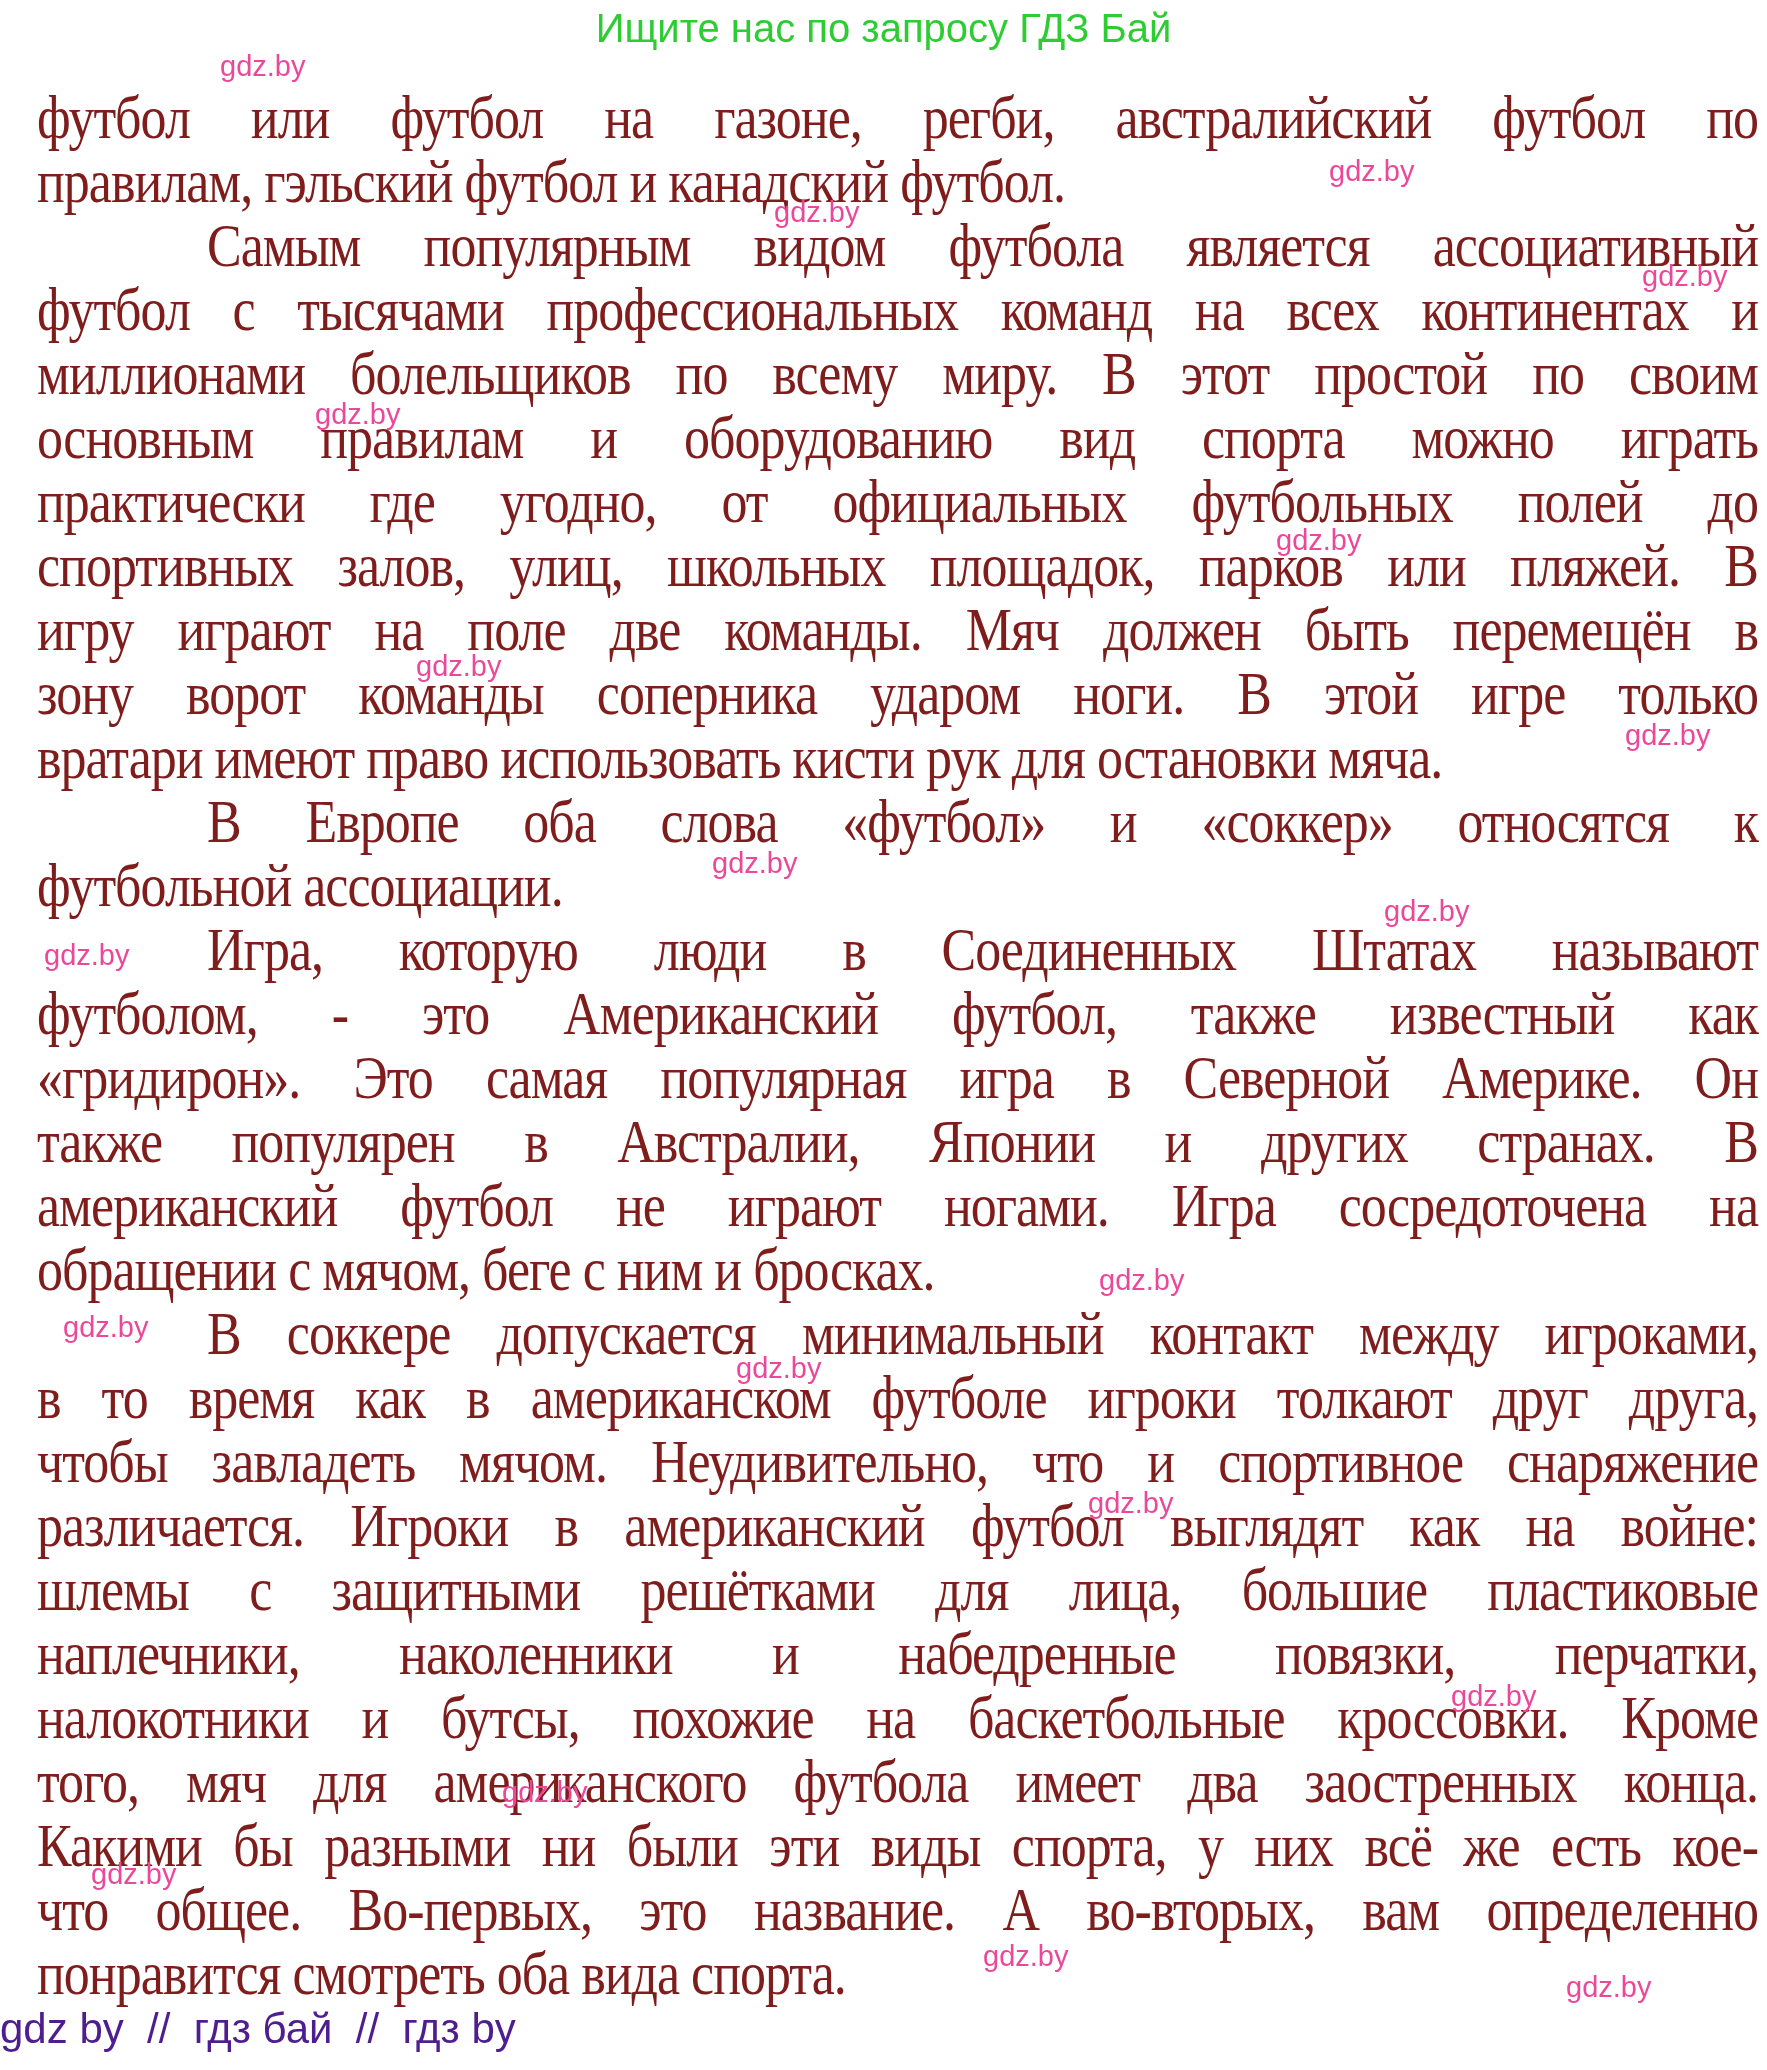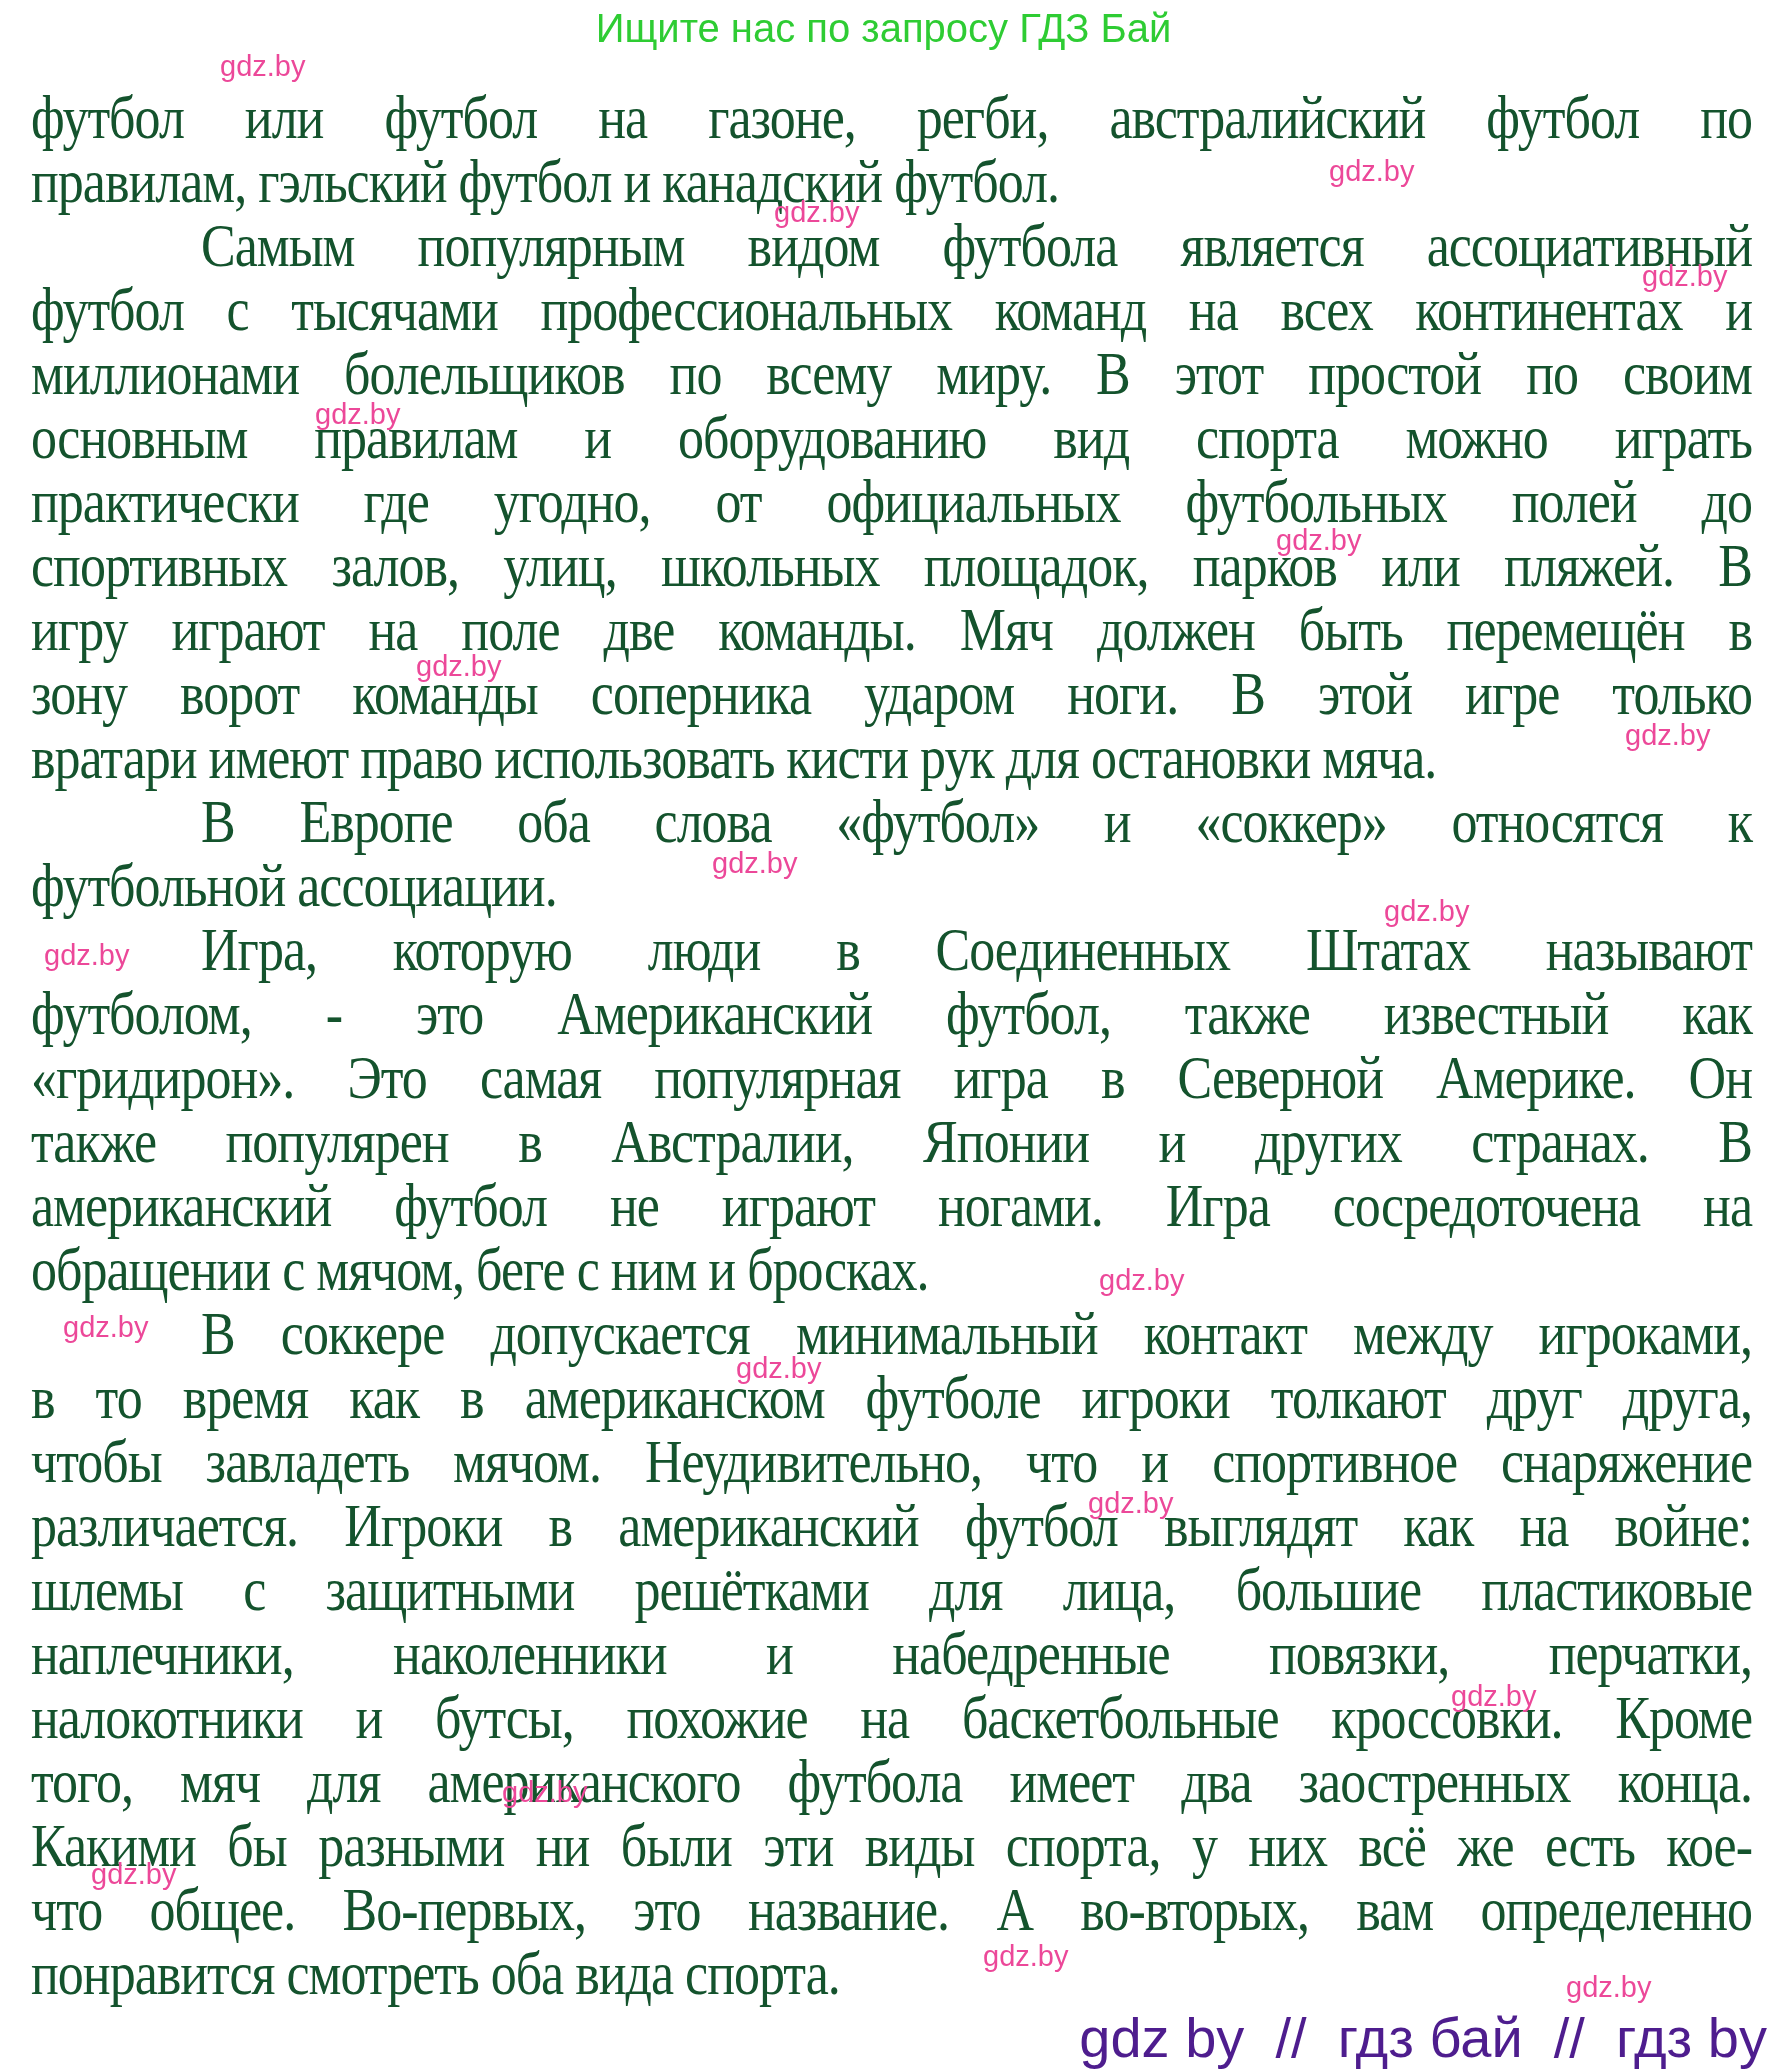--- a/index.html
+++ b/index.html
@@ -12,22 +12,22 @@
   }
   .page { position: absolute; left: 0; top: 0; width: 1767px; height: 1542px; background: #ffffff; }
   .promo {
     position: absolute; top: 5.7px; left: 0; width: 100%;
     text-align: center;
     font-family: "Liberation Sans", sans-serif;
     font-size: 40px; font-weight: 400;
     color: #2ecc33;
   }
   .textblock {
-    position: absolute; left: 31px; top: 86px; width: 1721px;
-    color: #14532d;
+    position: absolute; left: 37px; top: 86px; width: 1721px;
+    color: #7f1d1d;
   }
   .line {
     font-size: 52px;
     letter-spacing: -1px;
     line-height: 64px; height: 64px;
     text-align: justify;
     text-align-last: justify;
     transform: scaleY(1.16);
     transform-origin: 50% 50%;
   }
@@ -35,23 +35,23 @@
   .line.indent { text-indent: 170px; }
   .wm {
     position: absolute;
     font-family: "Liberation Sans", sans-serif;
     font-size: 29px;
     color: #ec4899;
     white-space: nowrap;
   }
   .footer {
     position: absolute; top: 2005px; left: 0; width: 100%;
-    text-align: right;
+    text-align: left;
     font-family: "Liberation Sans", sans-serif;
-    font-size: 56px;
+    font-size: 42px;
     color: #4e1d8e;
     white-space: pre;
   }
 </style>
 </head>
 <body>
 
 <div class="page">
 
   <div class="promo">Ищите нас по запросу ГДЗ Бай</div>

